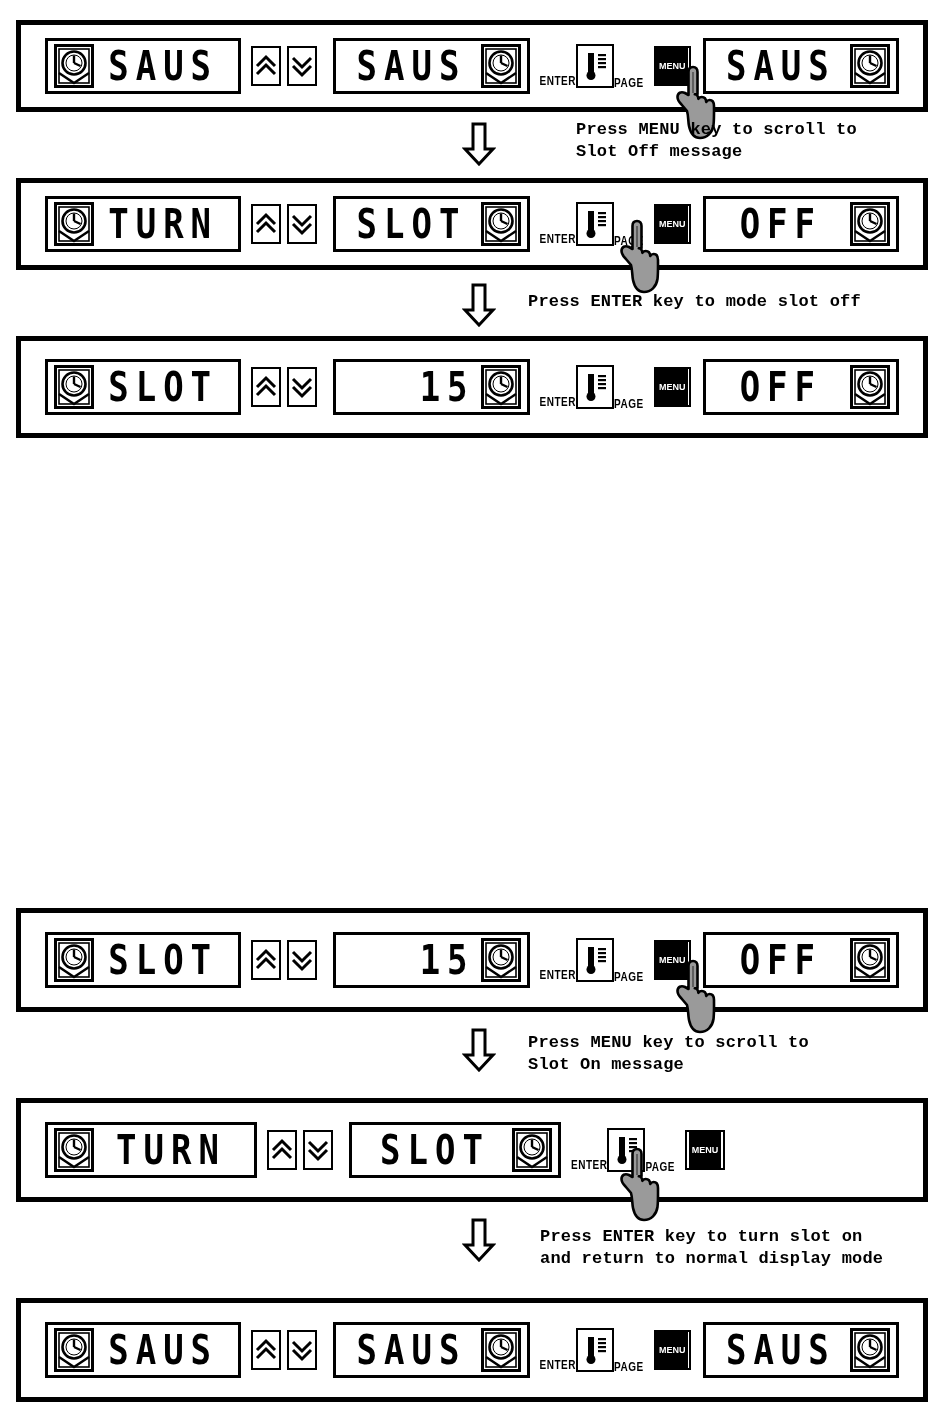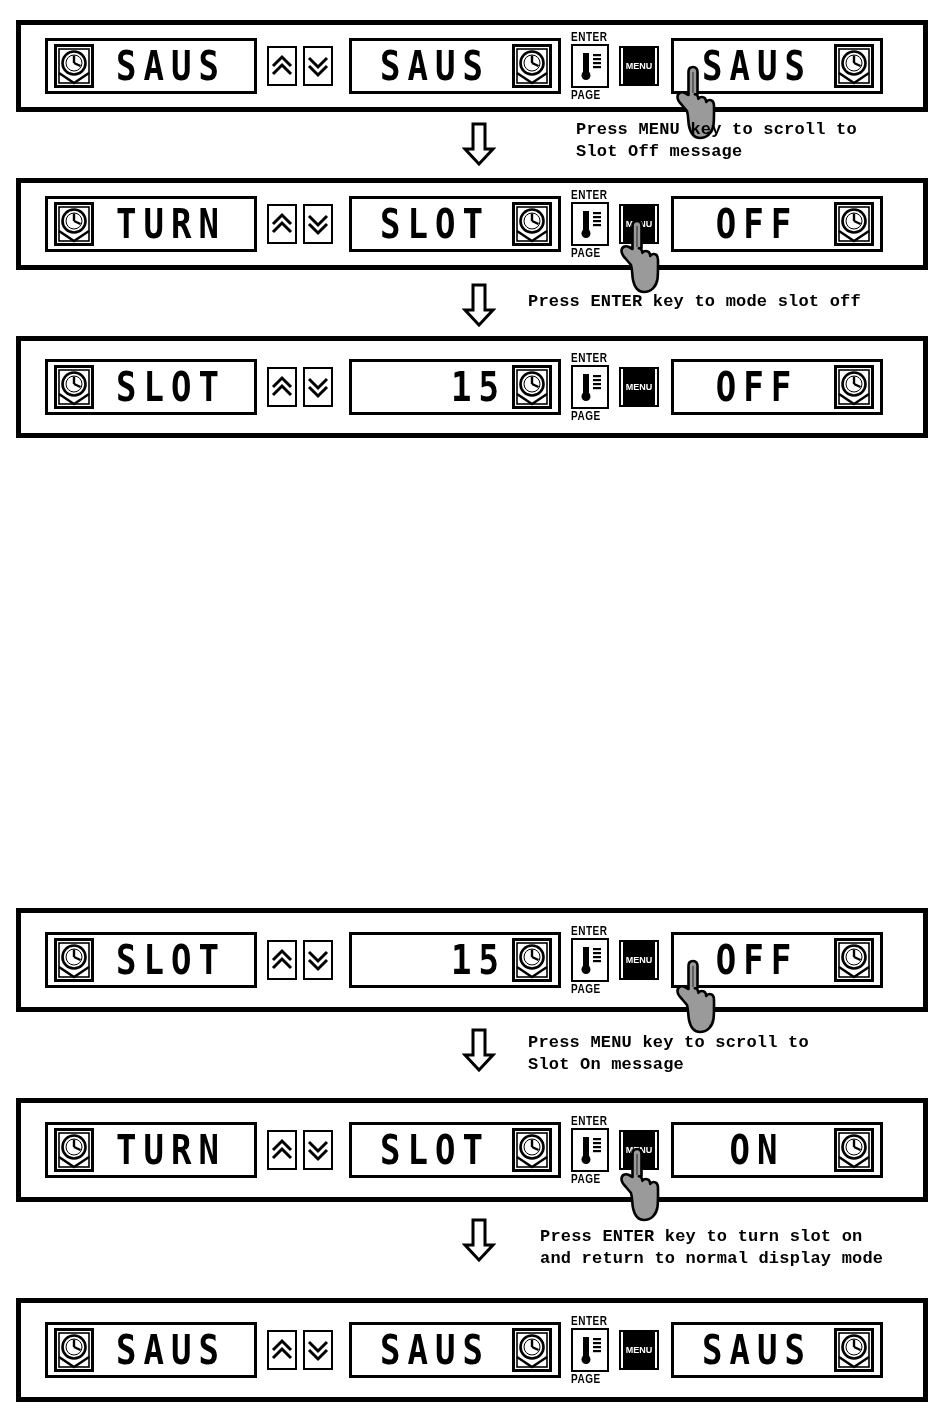--- a/index.html
+++ b/index.html
@@ -72,21 +72,21 @@
     width:30px;height:40px;
     border:2px solid #000;
     background:#fff;
     box-sizing:border-box;
     display:flex;align-items:center;justify-content:center;
   }
   .chev svg{display:block;}
 
   
   .enter-stack{
-    display:flex;flex-direction:column;align-items:flex-start;
+    display:flex;flex-direction:row;align-items:flex-end;
     margin:0 4px 0 10px;
     position:relative;
   }
   .enter-label,.page-label{
     font-size:10px;font-weight:bold;letter-spacing:.5px;
     line-height:1;
     font-family:"Liberation Sans",sans-serif;
     transform:scaleY(1.2);
   }
   .enter-label{margin-bottom:2px;}
@@ -500,28 +500,20 @@
       <div class="enter-key">
           <svg width="26" height="32">
             <use href="#sym-therm"></use>
           </svg>
         </div>
       <span class="page-label">PAGE</span>
     </div>
     <div class="menu-key">
       <span class="menu-lbl">MENU</span>
     </div>
-    <div class="lcd right">
-      <span class="lcd-text">ON</span>
-      <span class="clock">
-          <svg>
-            <use href="#sym-clock"></use>
-          </svg>
-        </span>
-    </div>
   </div>
   <div class="hand" style="left:596px;top:42px;">
     <svg width="46" height="78">
         <use href="#sym-hand"></use>
       </svg>
   </div>
 </div>
 
 <div class="flow-arrow" style="left:462px;top:1218px;">
   <svg width="34" height="44">

